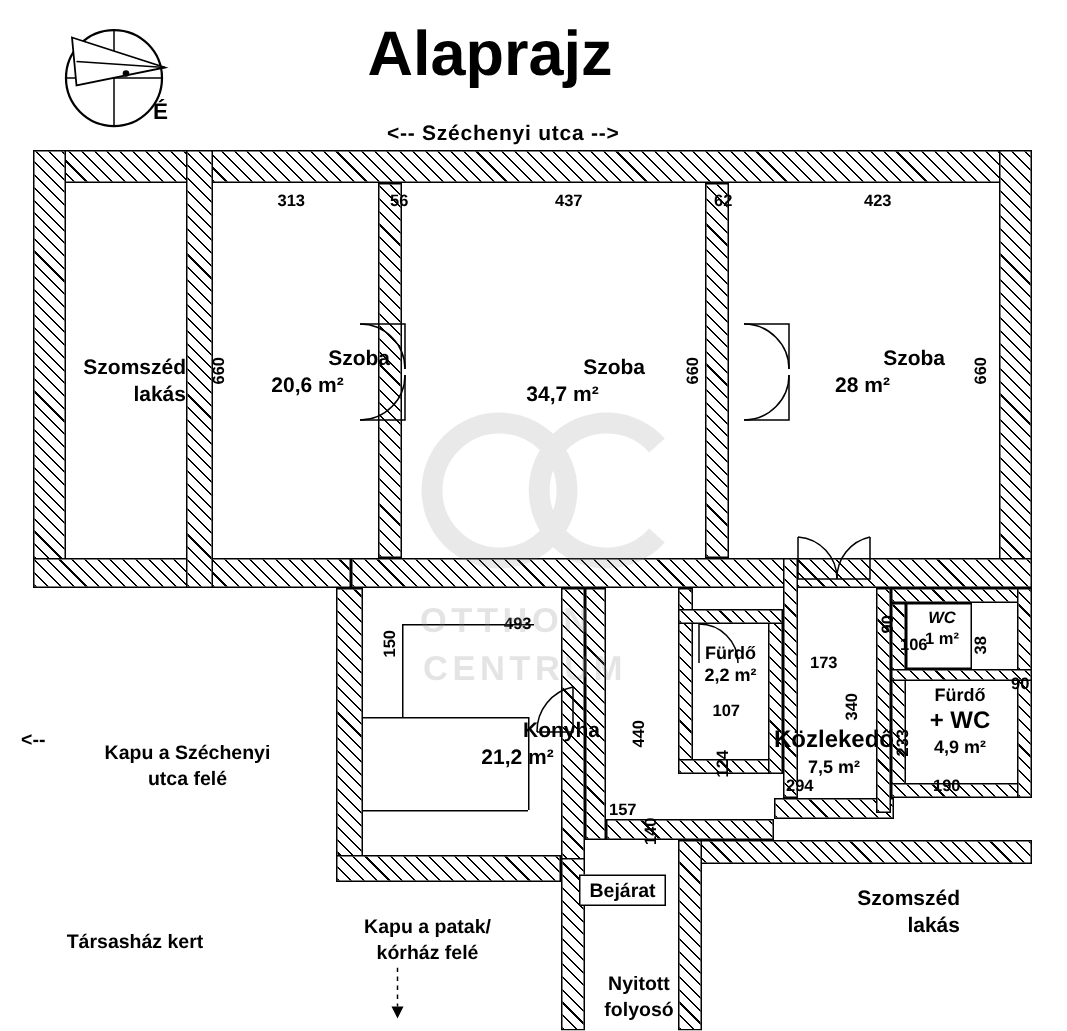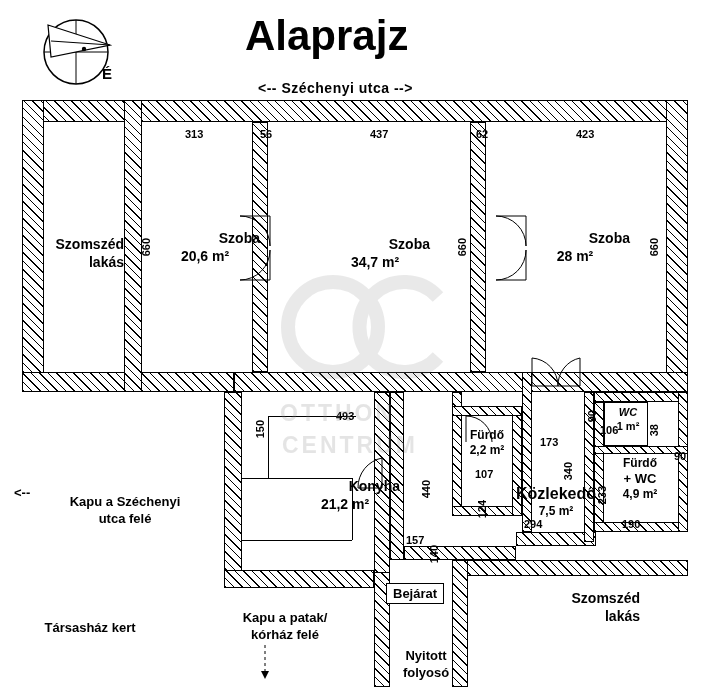--- a/index.html
+++ b/index.html
@@ -179,21 +179,21 @@
     <div style="font-size:12px;">7,5 m²</div>
   </div>
 
   <div class="roomlabel" style="left:604px;top:406px;width:48px;font-size:11px;">
     <div style="font-size:11px;font-style:italic;">WC</div>
     <div style="font-size:11px;">1 m²</div>
   </div>
 
   <div class="roomlabel" style="left:600px;top:456px;width:80px;font-size:12px;">
     <div style="font-size:12px;">Fürdő</div>
-    <div style="font-size:13px;">+ WC</div>
+    <div style="font-size:16px;">+ WC</div>
     <div style="font-size:12px;">4,9 m²</div>
   </div>
 
   <div class="roomlabel" style="left:500px;top:590px;width:140px;">
     <div class="r-name">Szomszéd</div>
     <div class="r-name">lakás</div>
   </div>
 
   <div class="note left" style="left:14px;top:485px;width:24px;font-size:13px;">&lt;--</div>
   <div class="note" style="left:40px;top:494px;width:170px;">

